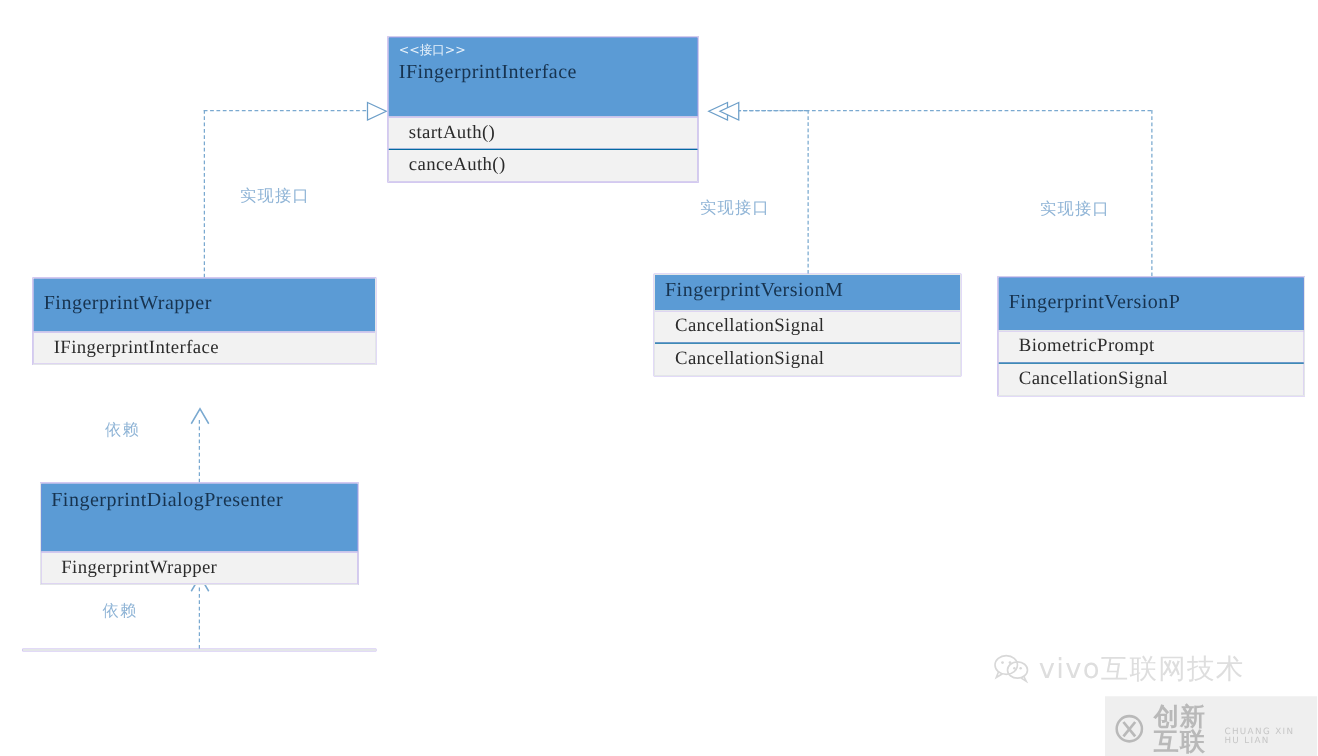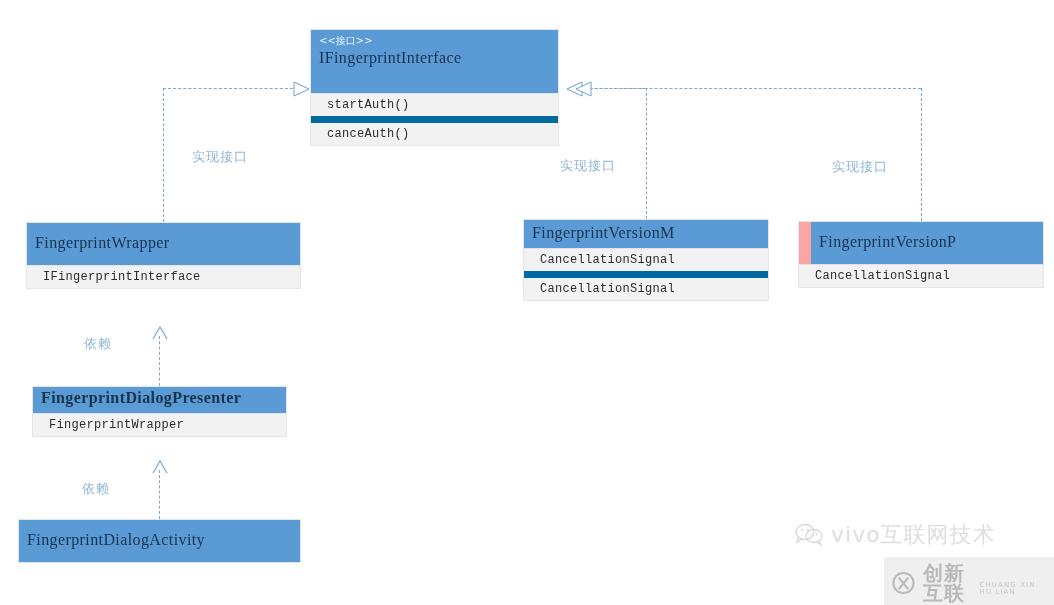--- a/index.html
+++ b/index.html
@@ -16,21 +16,21 @@
     height: 605px;
     background: #ffffff;
     overflow: hidden;
   }
 
   
   .uml-box {
     position: absolute;
     box-sizing: border-box;
     border: 1px solid #e3e6e8;
-    background: #fca5a5;
+    background: #8b5cf6;
   }
   .uml-header {
     background: #5b9bd5;
     color: #15314b;
     box-sizing: border-box;
     padding: 5px 8px 6px 8px;
     line-height: 1.15;
   }
   .uml-stereotype {
     font-family: "DejaVu Sans", sans-serif;
@@ -44,28 +44,28 @@
     font-family: "Liberation Serif", "DejaVu Serif", serif;
     font-size: 16px;
     color: #17334f;
     letter-spacing: .4px;
     white-space: nowrap;
   }
   .uml-row {
     box-sizing: border-box;
     background: #f2f2f2;
     color: #2b2b2b;
-    font-family: Liberation Mono, monospace;
-    font-size: 12px;
+    font-family: Liberation Serif, serif;
+    font-size: 15px;
     letter-spacing: .3px;
     padding: 4px 8px 4px 16px;
     white-space: nowrap;
   }
   .uml-row + .uml-row {
-    border-top: 7px solid #0369a1;
+    border-top: 1px solid #0369a1;
   }
   .uml-body {
     border-top: 1px solid #dfe4e8;
   }
   .vline {
     position: absolute;
     border-left: 1px dashed #7aa9d0;
     width: 0;
   }
   .hline {
@@ -182,49 +182,47 @@
   <div class="uml-box" style="left:26px; top:222px; width:275px;">
     <div class="uml-header" style="height:42px; display:flex; align-items:center;">
       <div class="uml-title">FingerprintWrapper</div>
     </div>
     <div class="uml-body">
       <div class="uml-row">IFingerprintInterface</div>
     </div>
   </div>
 
   <div class="uml-box" style="left:32px; top:386px; width:255px;">
-    <div class="uml-header" style="height:26px; display:flex; align-items:flex-end;font-weight:bold;">
+    <div class="uml-header" style="height:54px; display:flex; align-items:flex-start;">
       <div class="uml-title">FingerprintDialogPresenter</div>
     </div>
     <div class="uml-body">
       <div class="uml-row">FingerprintWrapper</div>
     </div>
   </div>
 
   <div class="uml-box" style="left:18px; top:519px; width:283px;">
-    <div class="uml-header" style="height:42px; display:flex; align-items:center;">
-      <div class="uml-title">FingerprintDialogActivity</div>
-    </div>
   </div>
 
   <div class="uml-box" style="left:523px; top:219px; width:246px;">
     <div class="uml-header" style="height:28px; display:flex; align-items:center;">
       <div class="uml-title">FingerprintVersionM</div>
     </div>
     <div class="uml-body">
       <div class="uml-row">CancellationSignal</div>
       <div class="uml-row">CancellationSignal</div>
     </div>
   </div>
 
   <div class="uml-box" style="left:798px; top:221px; width:246px;">
-    <div class="uml-header" style="height:42px; display:flex; align-items:center;margin-left:12px;">
+    <div class="uml-header" style="height:42px; display:flex; align-items:center;">
       <div class="uml-title">FingerprintVersionP</div>
     </div>
     <div class="uml-body">
+      <div class="uml-row">BiometricPrompt</div>
       <div class="uml-row">CancellationSignal</div>
     </div>
   </div>
 
   <div class="wm-vivo" style="left:795px; top:520px;">
     <svg width="30" height="24" viewBox="0 0 30 24">
       <ellipse cx="10" cy="9" rx="9" ry="7.5" fill="none" stroke="#d8d8d8" stroke-width="1.3"></ellipse>
       <path d="M4 14 L2 19 L7 16" fill="none" stroke="#d8d8d8" stroke-width="1.3"></path>
       <circle cx="7" cy="7" r="1.1" fill="#d8d8d8"></circle>
       <circle cx="13" cy="7" r="1.1" fill="#d8d8d8"></circle>

